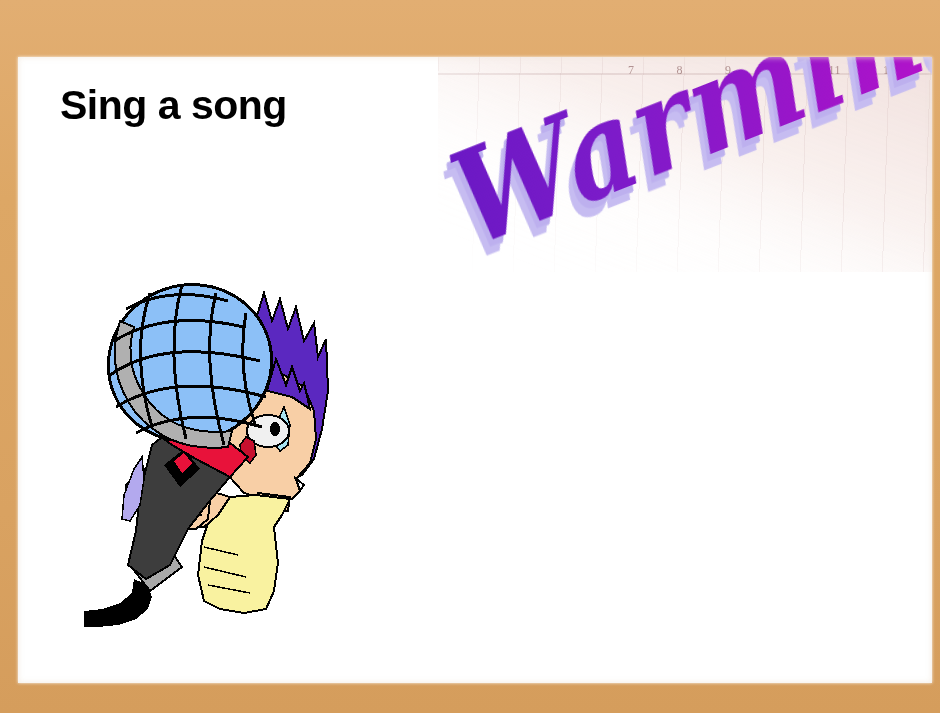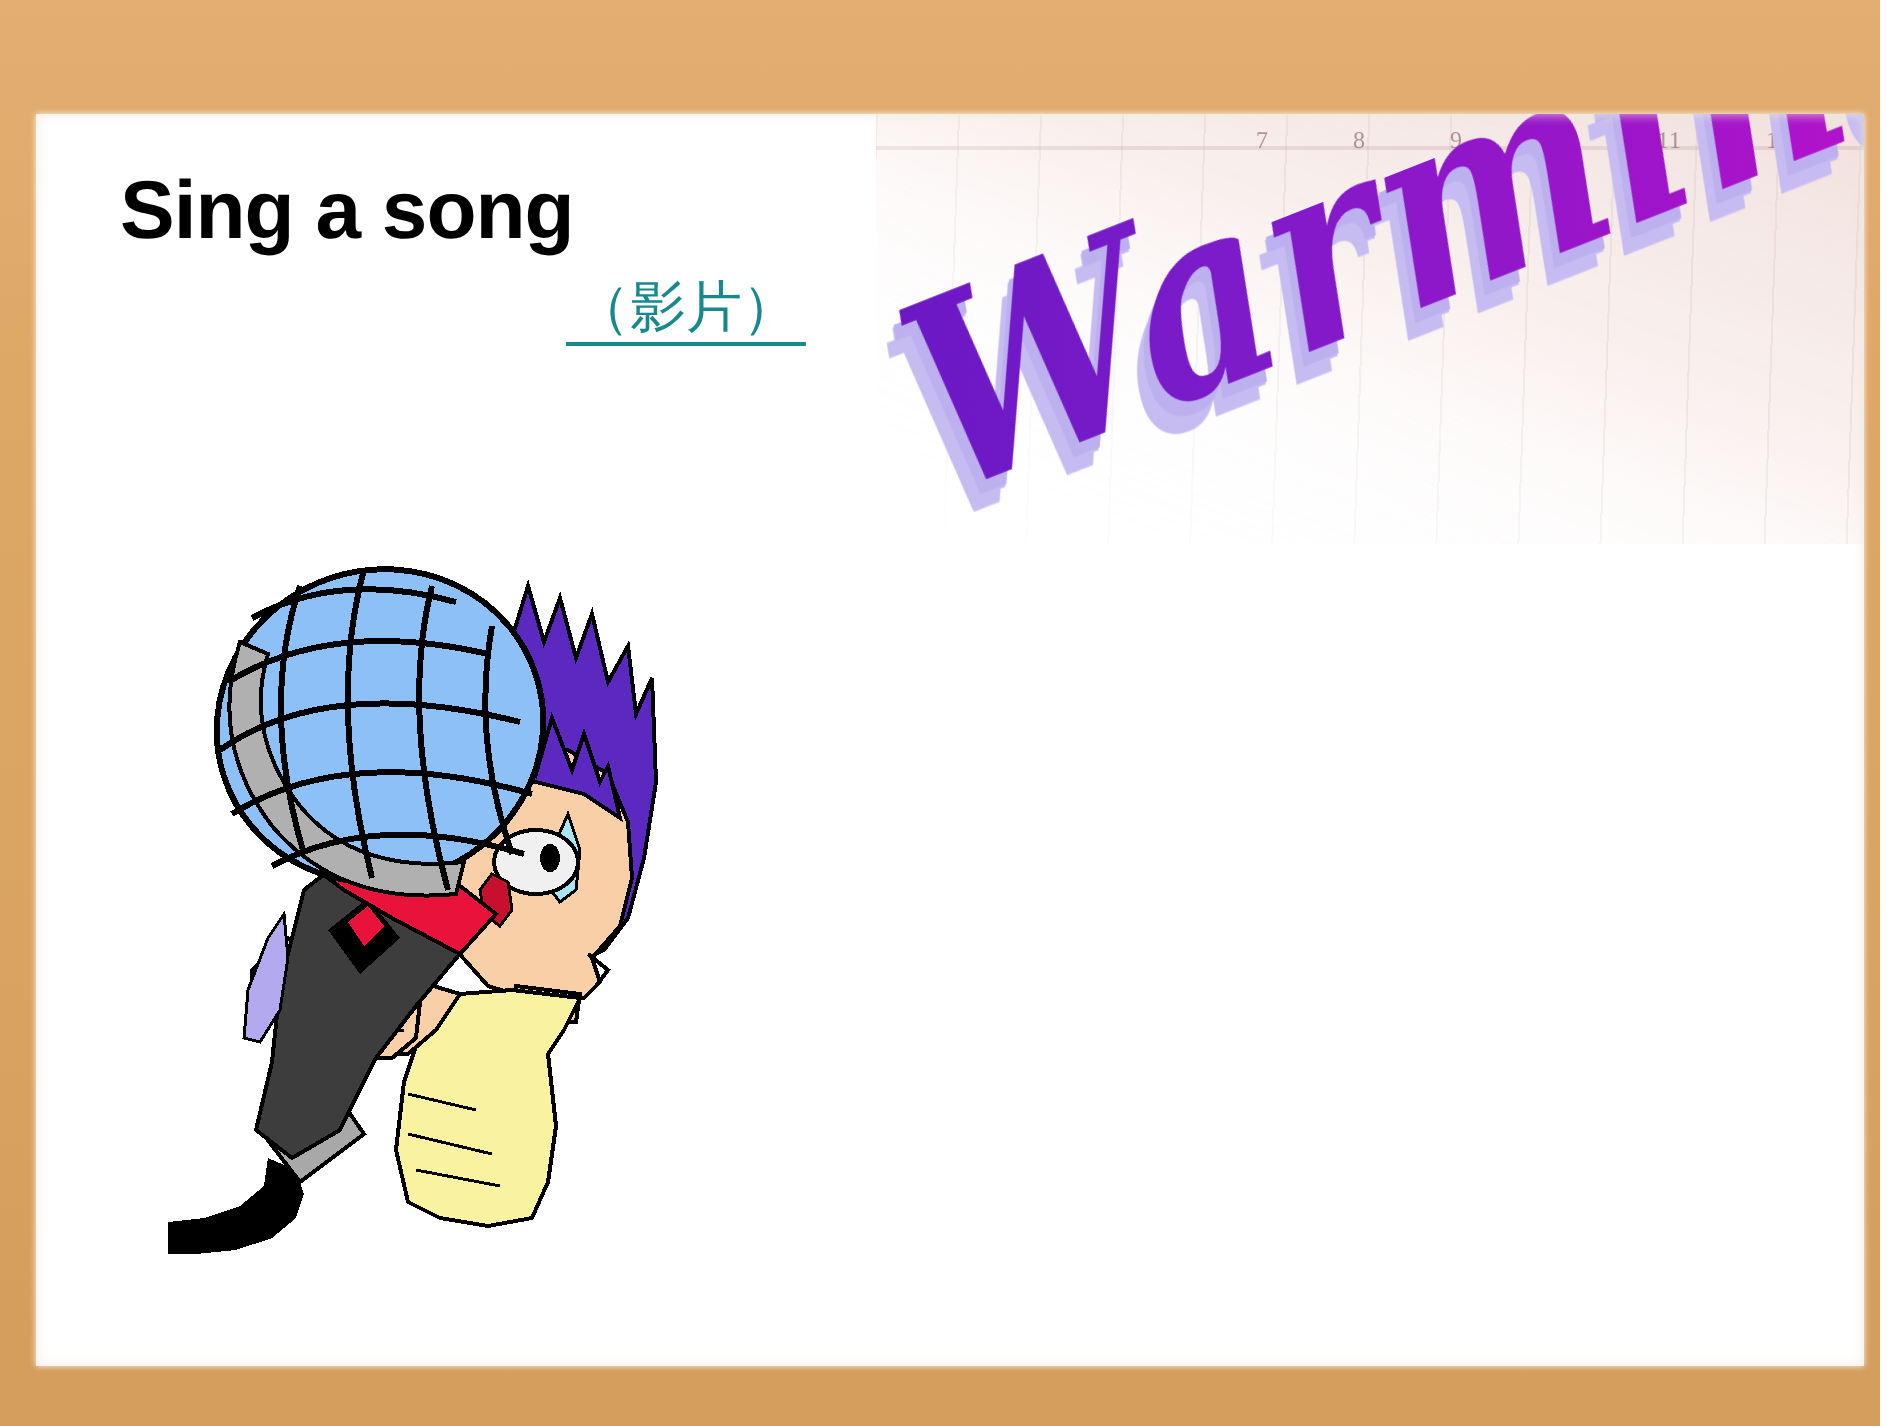--- a/index.html
+++ b/index.html
@@ -191,21 +191,20 @@
       <span>7</span>
       <span>8</span>
       <span>9</span>
       <span>10</span>
       <span>11</span>
       <span>12</span>
     </div>
 
     <div class="heading">Sing a song</div>
 
-    <a class="video-link" href="#">（影片）</a>
 
     <div class="wordart-wrap">
       <div class="wordart">Warming up</div>
     </div>
 
     <div class="singer">
       <svg viewBox="0 0 272 372" xmlns="http://www.w3.org/2000/svg" shape-rendering="crispEdges">
 
         <path d="M56 300 L70 306 L74 318 L70 330 L58 340 L40 346 L20 348 L6 348 L6 332 L24 330 L42 324 L54 314 Z" fill="#000000"></path>
 

